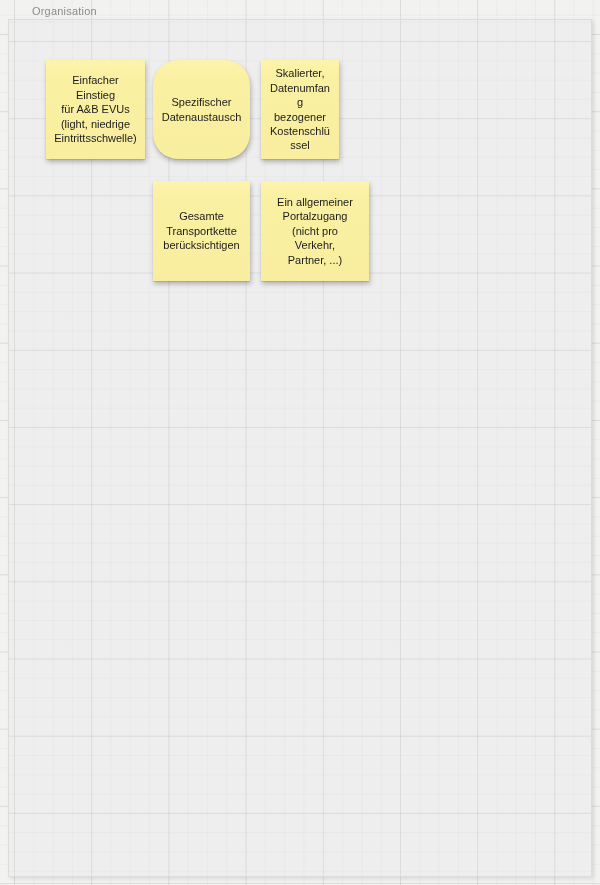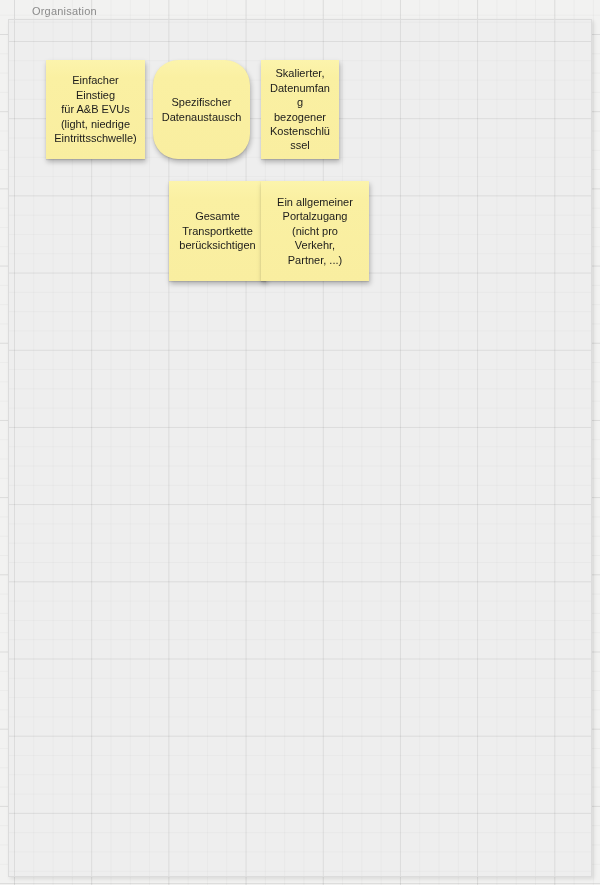--- a/index.html
+++ b/index.html
@@ -139,21 +139,21 @@
           <div class="sticky" style="left: 144px; top: 40px; width: 97px; height: 99px; background-color: rgb(250, 240, 162); border-radius: 25px;">
             <div class="sticky-text">Spezifischer
 Datenaustausch</div>
           </div>
           <div class="sticky" style="left: 252px; top: 40px; width: 78px; height: 99px; background-color: rgb(250, 240, 162);">
             <div class="sticky-text">Skalierter,
 Datenumfang
 bezogener
 Kostenschlüssel</div>
           </div>
-          <div class="sticky" style="left: 160px; top: 161px; width: 97px; height: 100px; background-color: rgb(250, 240, 162);">
+          <div class="sticky" style="left: 144px; top: 161px; width: 97px; height: 100px; background-color: rgb(250, 240, 162);">
             <div class="sticky-text">Gesamte
 Transportkette
 berücksichtigen</div>
           </div>
           <div class="sticky" style="left: 252px; top: 161px; width: 108px; height: 100px; background-color: rgb(250, 240, 162);">
             <div class="sticky-text">Ein allgemeiner
 Portalzugang
 (nicht pro
 Verkehr,
 Partner, ...)</div>

